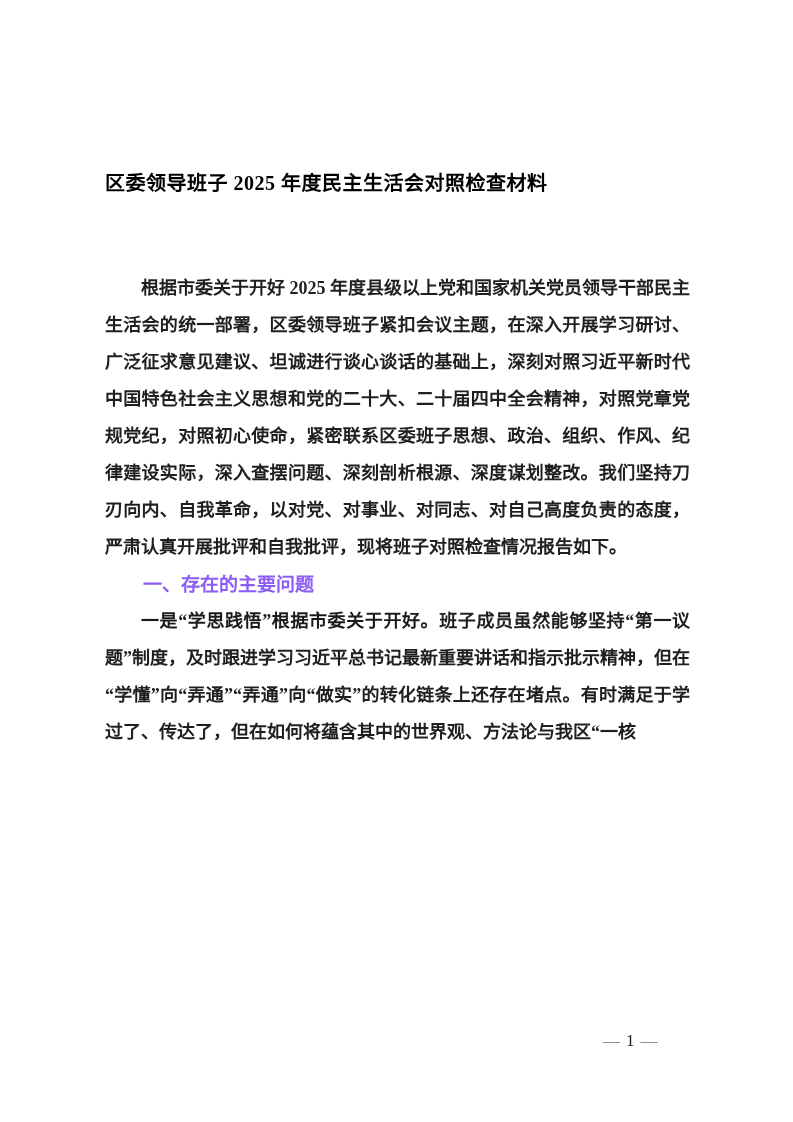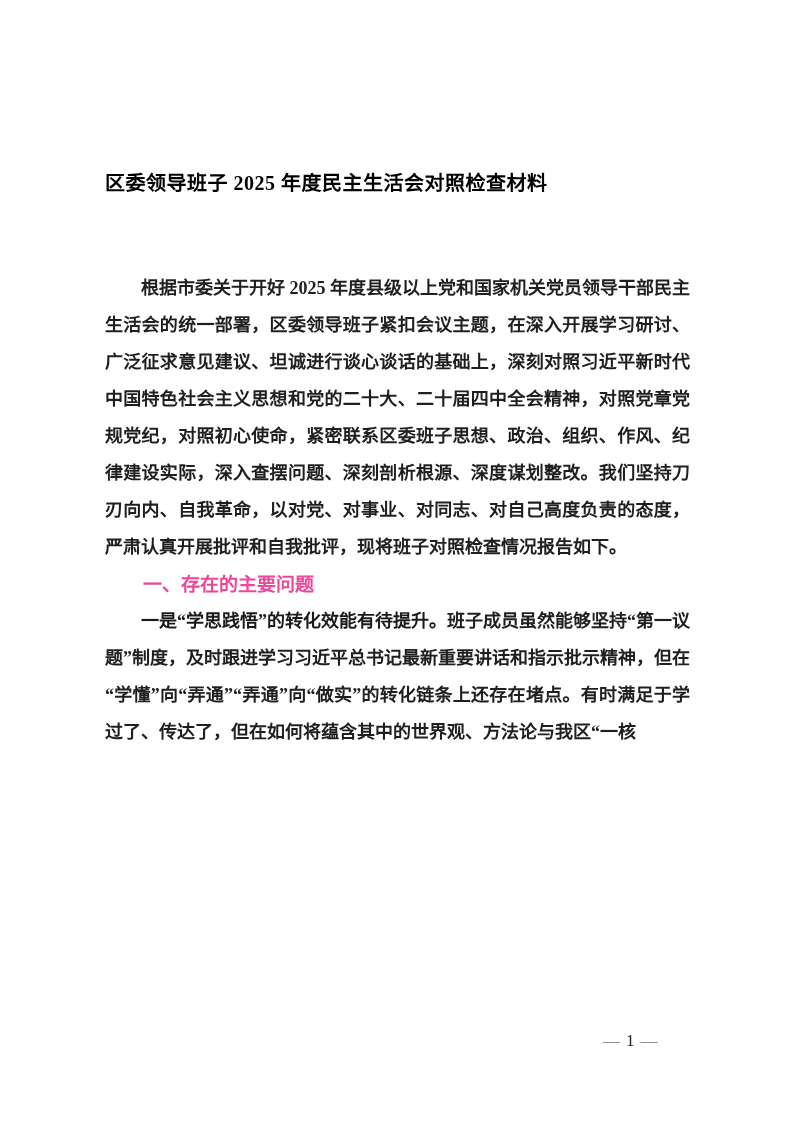--- a/index.html
+++ b/index.html
@@ -39,21 +39,21 @@
     text-align: justify;
     text-indent: 2em;
     font-family: "Liberation Serif", serif;
     font-weight: bold;
   }
   .section-heading {
     margin: 0;
     font-size: 19px;
     font-weight: 700;
     line-height: 37px;
-    color: #ec4899;
+    color: #8b5cf6;
     text-indent: 2em;
     font-family: "Liberation Sans", sans-serif;
   }
   .subsection-heading {
     margin: 0;
     font-size: 19px;
     font-weight: 700;
     line-height: 37px;
     color: #111111;
     text-indent: 2em;
@@ -86,20 +86,20 @@
   <div class="content">
 
     <h1 class="doc-title">区委领导班子 2025 年度民主生活会对照检查材料</h1>
 
     <p class="body-para">根据市委关于开好 2025 年度县级以上党和国家机关党员领导干部民主生活会的统一部署，区委领导班子紧扣会议主题，在深入开展学习研讨、广泛征求意见建议、坦诚进行谈心谈话的基础上，深刻对照习近平新时代中国特色社会主义思想和党的二十大、二十届四中全会精神，对照党章党规党纪，对照初心使命，紧密联系区委班子思想、政治、组织、作风、纪律建设实际，深入查摆问题、深刻剖析根源、深度谋划整改。我们坚持刀刃向内、自我革命，以对党、对事业、对同志、对自己高度负责的态度，严肃认真开展批评和自我批评，现将班子对照检查情况报告如下。</p>
 
     <h2 class="section-heading">一、存在的主要问题</h2>
 
 
 
-    <p class="body-para"><span class="issue-lead">一是“学思践悟”的转化效能有待提升。</span><span>班子成员虽然能够坚持“第一议题”制度，及时跟进学习习近平总书记最新重要讲话和指示批示精神，但在“学懂”向“弄通”“弄通”向“做实”的转化链条上还存在堵点。有时满足于学过了、传达了，但在如何将蕴含其中的世界观、方法论与我区“一核</span></p>
+    <p class="body-para"><span class="issue-lead">一是“学思践悟”根据市委关于开好。</span><span>班子成员虽然能够坚持“第一议题”制度，及时跟进学习习近平总书记最新重要讲话和指示批示精神，但在“学懂”向“弄通”“弄通”向“做实”的转化链条上还存在堵点。有时满足于学过了、传达了，但在如何将蕴含其中的世界观、方法论与我区“一核</span></p>
 
   </div>
 
   <div class="page-number">
     <span class="dash">—</span><span>1</span><span class="dash">—</span>
   </div>
 </div>
 
 </body></html>

